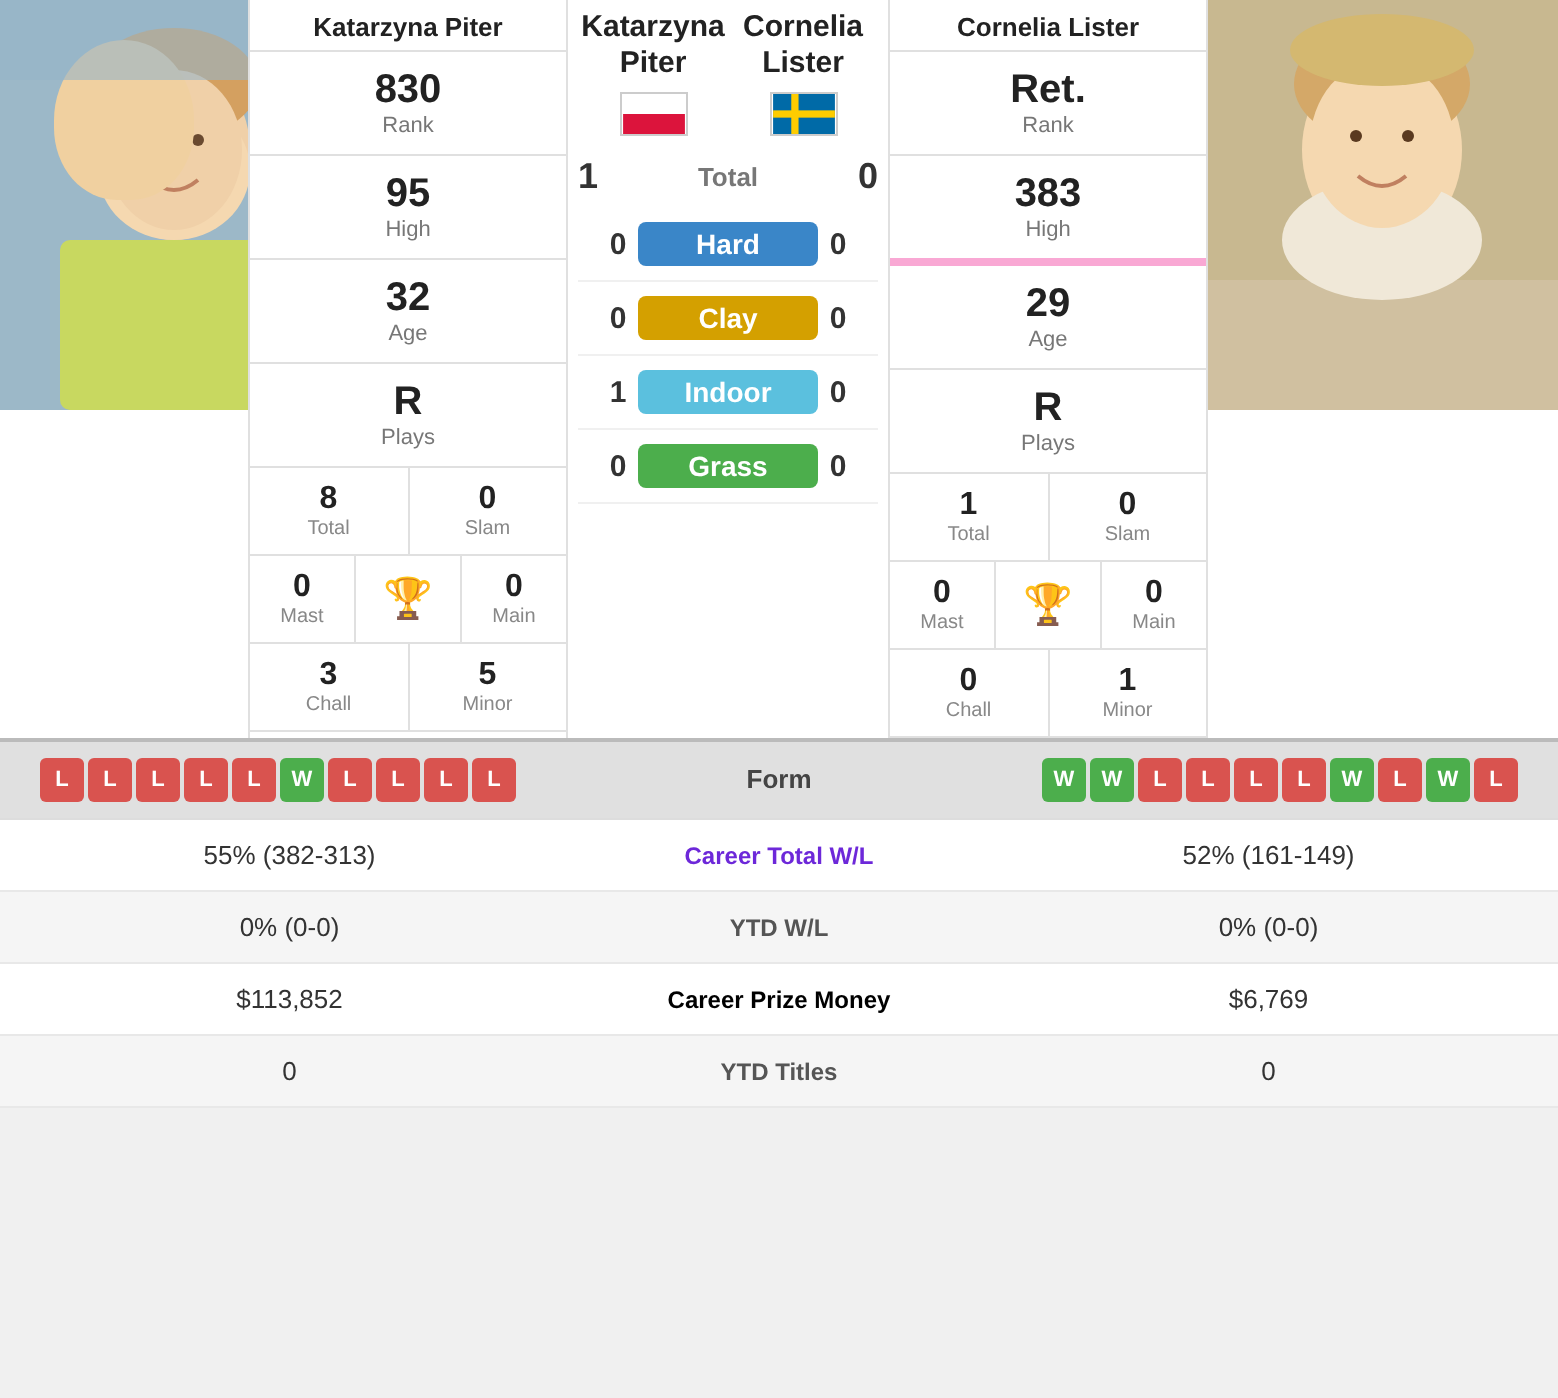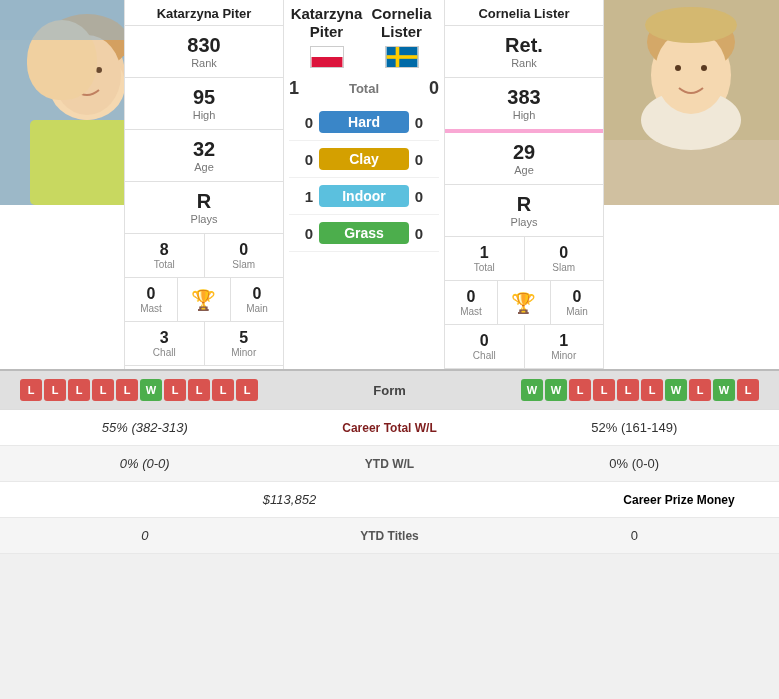--- a/index.html
+++ b/index.html
@@ -60,21 +60,20 @@
       padding: 10px 0;
     }
     .stats-row:nth-child(even) {
       background: #f9f9f9;
     }
     .stats-row-left {
       flex: 1;
       text-align: center;
       font-size: 13px;
       color: #333;
-      font-style: italic;
     }
     .stats-row-center {
       width: 200px;
       text-align: center;
       font-size: 12px;
       font-weight: bold;
       color: #555;
     }
     .stats-row-right {
       flex: 1;
@@ -422,31 +421,32 @@
         <span class="form-badge form-w">W</span>
         <span class="form-badge form-l">L</span>
         <span class="form-badge form-w">W</span>
         <span class="form-badge form-l">L</span>
       </div>
   </div>
 
   <div class="stats-table" id="stats-table">
       <div class="stats-row" style="background: rgb(255, 255, 255);">
     <div class="stats-row-left">55% (382-313)</div>
-    <div class="stats-row-center" style="font-weight:bold; color:#7f1d1d; font-size:12px;">Career Total W/L</div>
+    <div class="stats-row-center" style="font-weight:bold; color:#6d28d9; font-size:12px;">Career Total W/L</div>
     <div class="stats-row-right">52% (161-149)</div>
   </div>
       <div class="stats-row" style="background: rgb(245, 245, 245);">
     <div class="stats-row-left">0% (0-0)</div>
     <div class="stats-row-center" style="font-weight:bold; color:#555; font-size:12px;">YTD W/L</div>
     <div class="stats-row-right">0% (0-0)</div>
   </div>
       <div class="stats-row" style="background: rgb(255, 255, 255);">
     <div class="stats-row-left">$113,852</div>
     <div class="stats-row-center" style="font-weight:bold; color:#000000; font-size:12px;">Career Prize Money</div>
+    <div class="stats-row-right">$6,769</div>
   </div>
       <div class="stats-row" style="background: rgb(245, 245, 245);">
     <div class="stats-row-left">0</div>
     <div class="stats-row-center" style="font-weight:bold; color:#555; font-size:12px;">YTD Titles</div>
     <div class="stats-row-right">0</div>
   </div>
     </div>
 
 </div>
 

